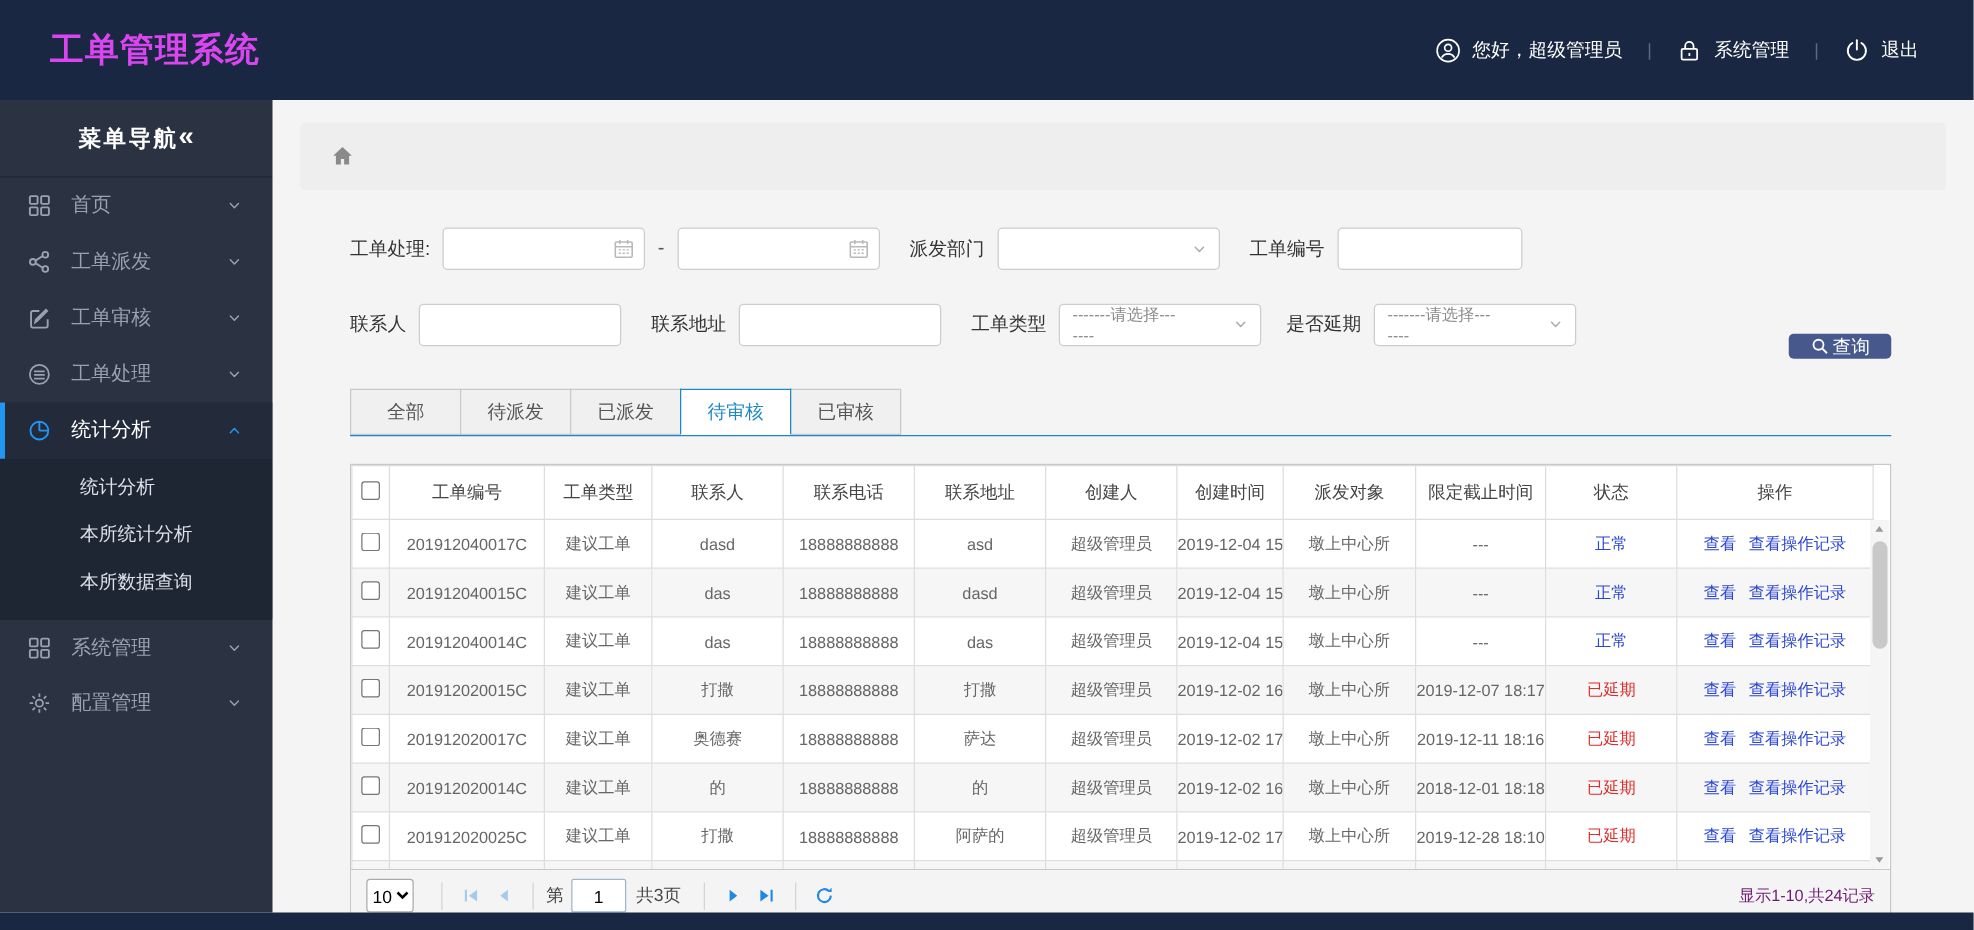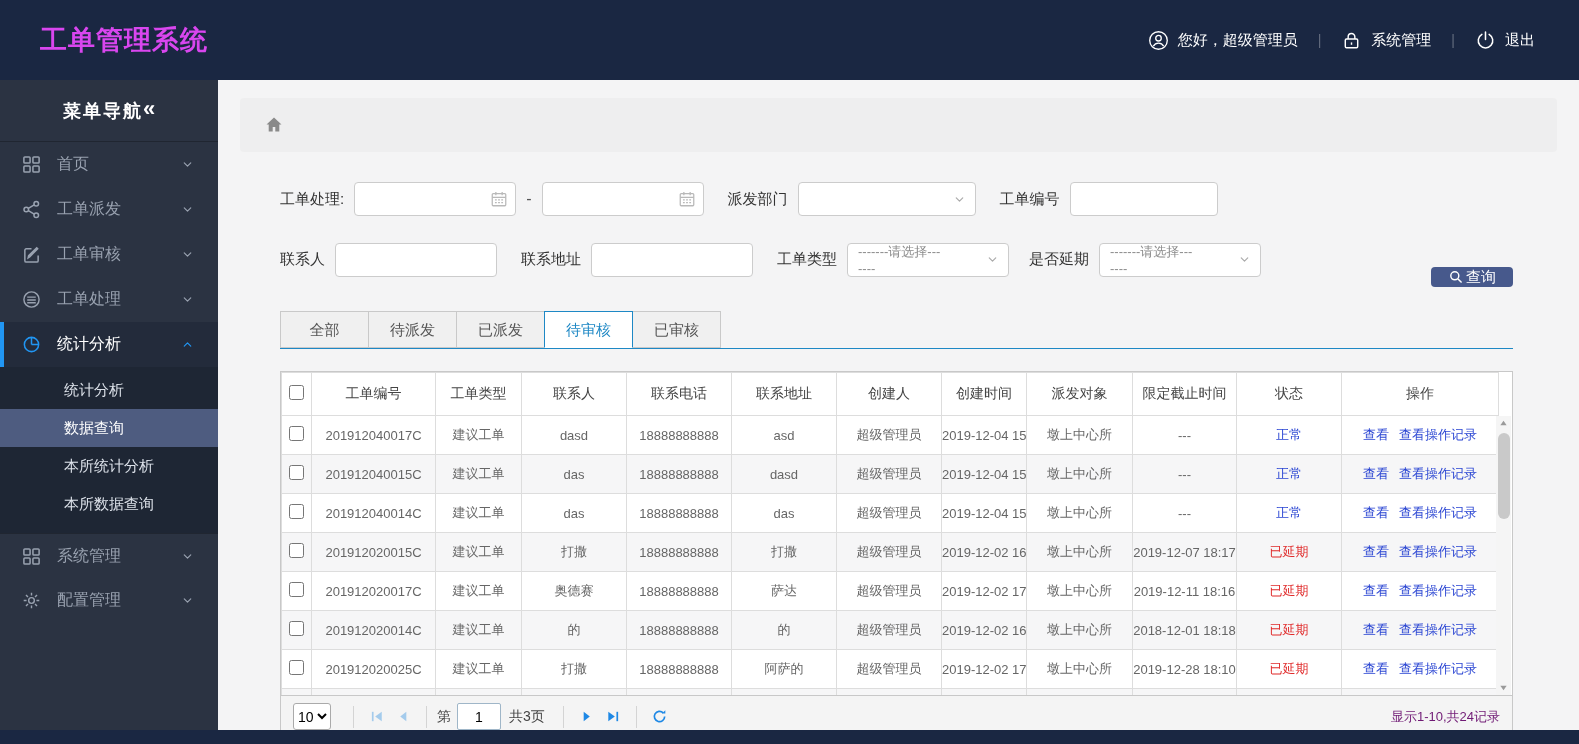--- a/index.html
+++ b/index.html
@@ -233,21 +233,20 @@
             </span>
             <span class="menu-label">统计分析</span>
             <span class="icn chev">
               <svg viewBox="0 0 20 20">
                 <path d="M5 12.5 10 7.5 15 12.5" fill="none" stroke="currentColor" stroke-width="1.8" stroke-linecap="round" stroke-linejoin="round"></path>
               </svg>
             </span>
           </div>
           <div class="submenu">
             <div class="submenu-item">统计分析</div>
-            <div class="submenu-item active">数据查询</div>
             <div class="submenu-item">本所统计分析</div>
             <div class="submenu-item">本所数据查询</div>
           </div>
           <div class="menu-item sep-top">
             <span class="icn">
               <svg viewBox="0 0 20 20">
                 <g fill="none" stroke="currentColor" stroke-width="1.6">
                   <rect x="2" y="2" width="6.5" height="6.5" rx="1"></rect>
                   <rect x="11.5" y="2" width="6.5" height="6.5" rx="1"></rect>
                   <rect x="2" y="11.5" width="6.5" height="6.5" rx="1"></rect>

